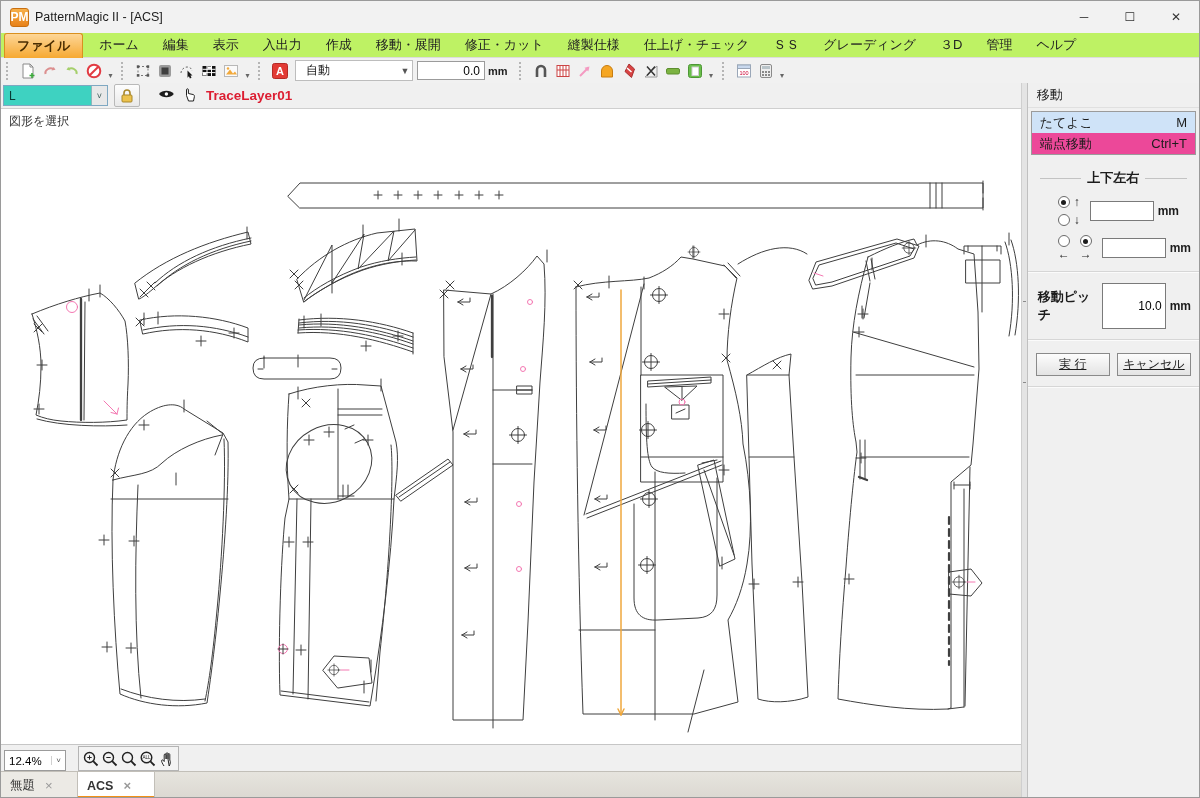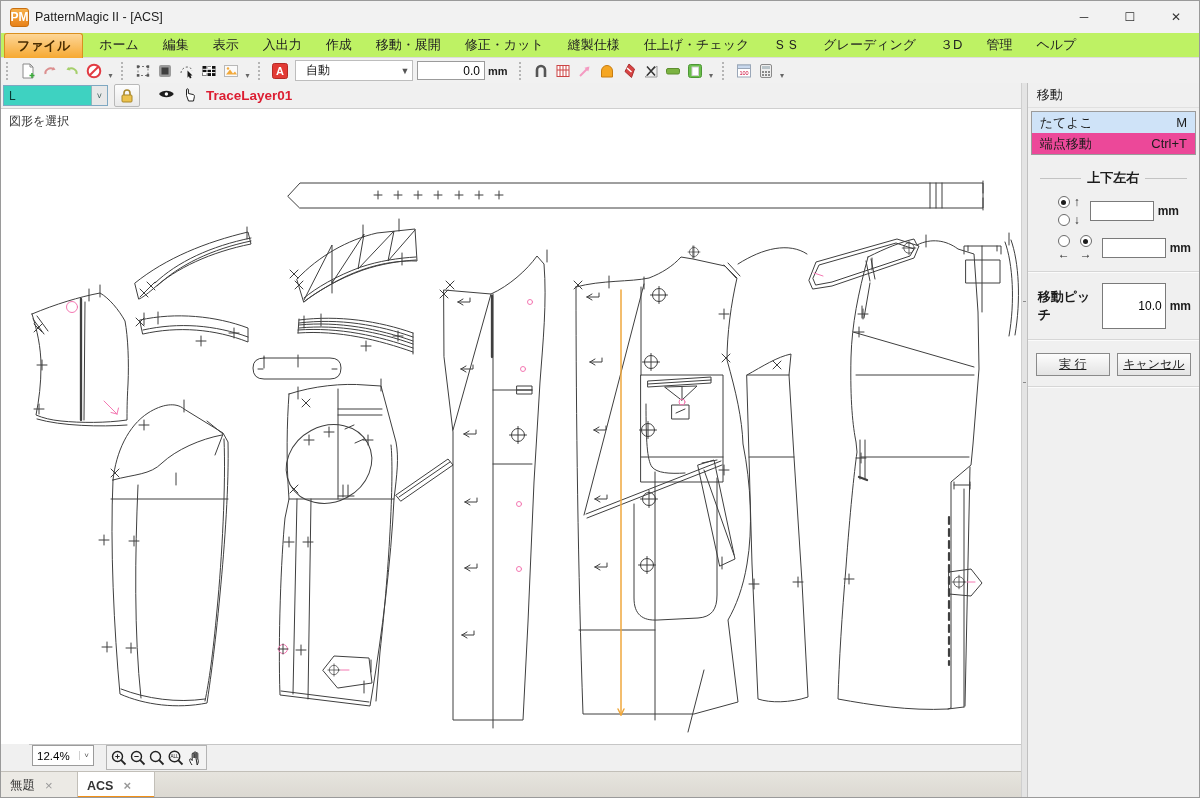--- a/index.html
+++ b/index.html
@@ -40,21 +40,21 @@
   #canvas{flex:1;background:#fff;position:relative;overflow:hidden;}
   #status-text{position:absolute;left:8px;top:4px;font-size:12px;color:#333;}
   #patt{position:absolute;left:0;top:0;}
   #patt path,#patt line,#patt rect,#patt circle,#patt ellipse{fill:none;stroke:#3f3f3f;stroke-width:1;stroke-linejoin:round;stroke-linecap:round;}
   #patt .g{stroke:#2eb437;stroke-width:1.3;}
   #patt .p{stroke:#f478b2;}
   #patt .o{stroke:#efa73c;stroke-width:1.5;}
   #patt .w2{stroke-width:2.3;}
   #patt .dsh{stroke-width:2.2;stroke-dasharray:7 5;}
   
-  #zoombar{height:26px;background:#f0f0f0;border-top:1px solid #c6c6c6;display:flex;align-items:flex-start;margin-left:28px;}
+  #zoombar{height:26px;background:#f0f0f0;border-top:1px solid #c6c6c6;display:flex;align-items:flex-end;}
   .zoom-combo{width:60px;height:19px;margin-left:3px;background:#fff;border:1px solid #9b9b9b;display:flex;align-items:center;font-size:11.5px;}
   .zoom-combo .val{flex:1;padding-left:4px;}
   .zoom-combo .arr{width:13px;text-align:center;font-size:8px;color:#555;border-left:1px solid #d0d0d0;}
   .zoom-group{margin-left:12px;height:23px;border:1px solid #b4b4b4;background:#f3f3f3;display:flex;align-items:center;padding:0 2px;}
   .zoom-btn{width:19px;height:20px;display:flex;align-items:center;justify-content:center;}
   
   #tabbar{height:27px;background:linear-gradient(#e6e4de,#dbd8d1);border-top:1px solid #c2bfb8;display:flex;align-items:stretch;}
   .doc-tab{display:flex;align-items:center;padding:0 9px;font-size:12.5px;color:#333;border-right:1px solid #c2bfb8;position:relative;background:#eceae5;min-width:58px;}
   .doc-tab .close{margin-left:10px;color:#999;font-size:13px;}
   .doc-tab.active{background:#fff;font-weight:bold;}

